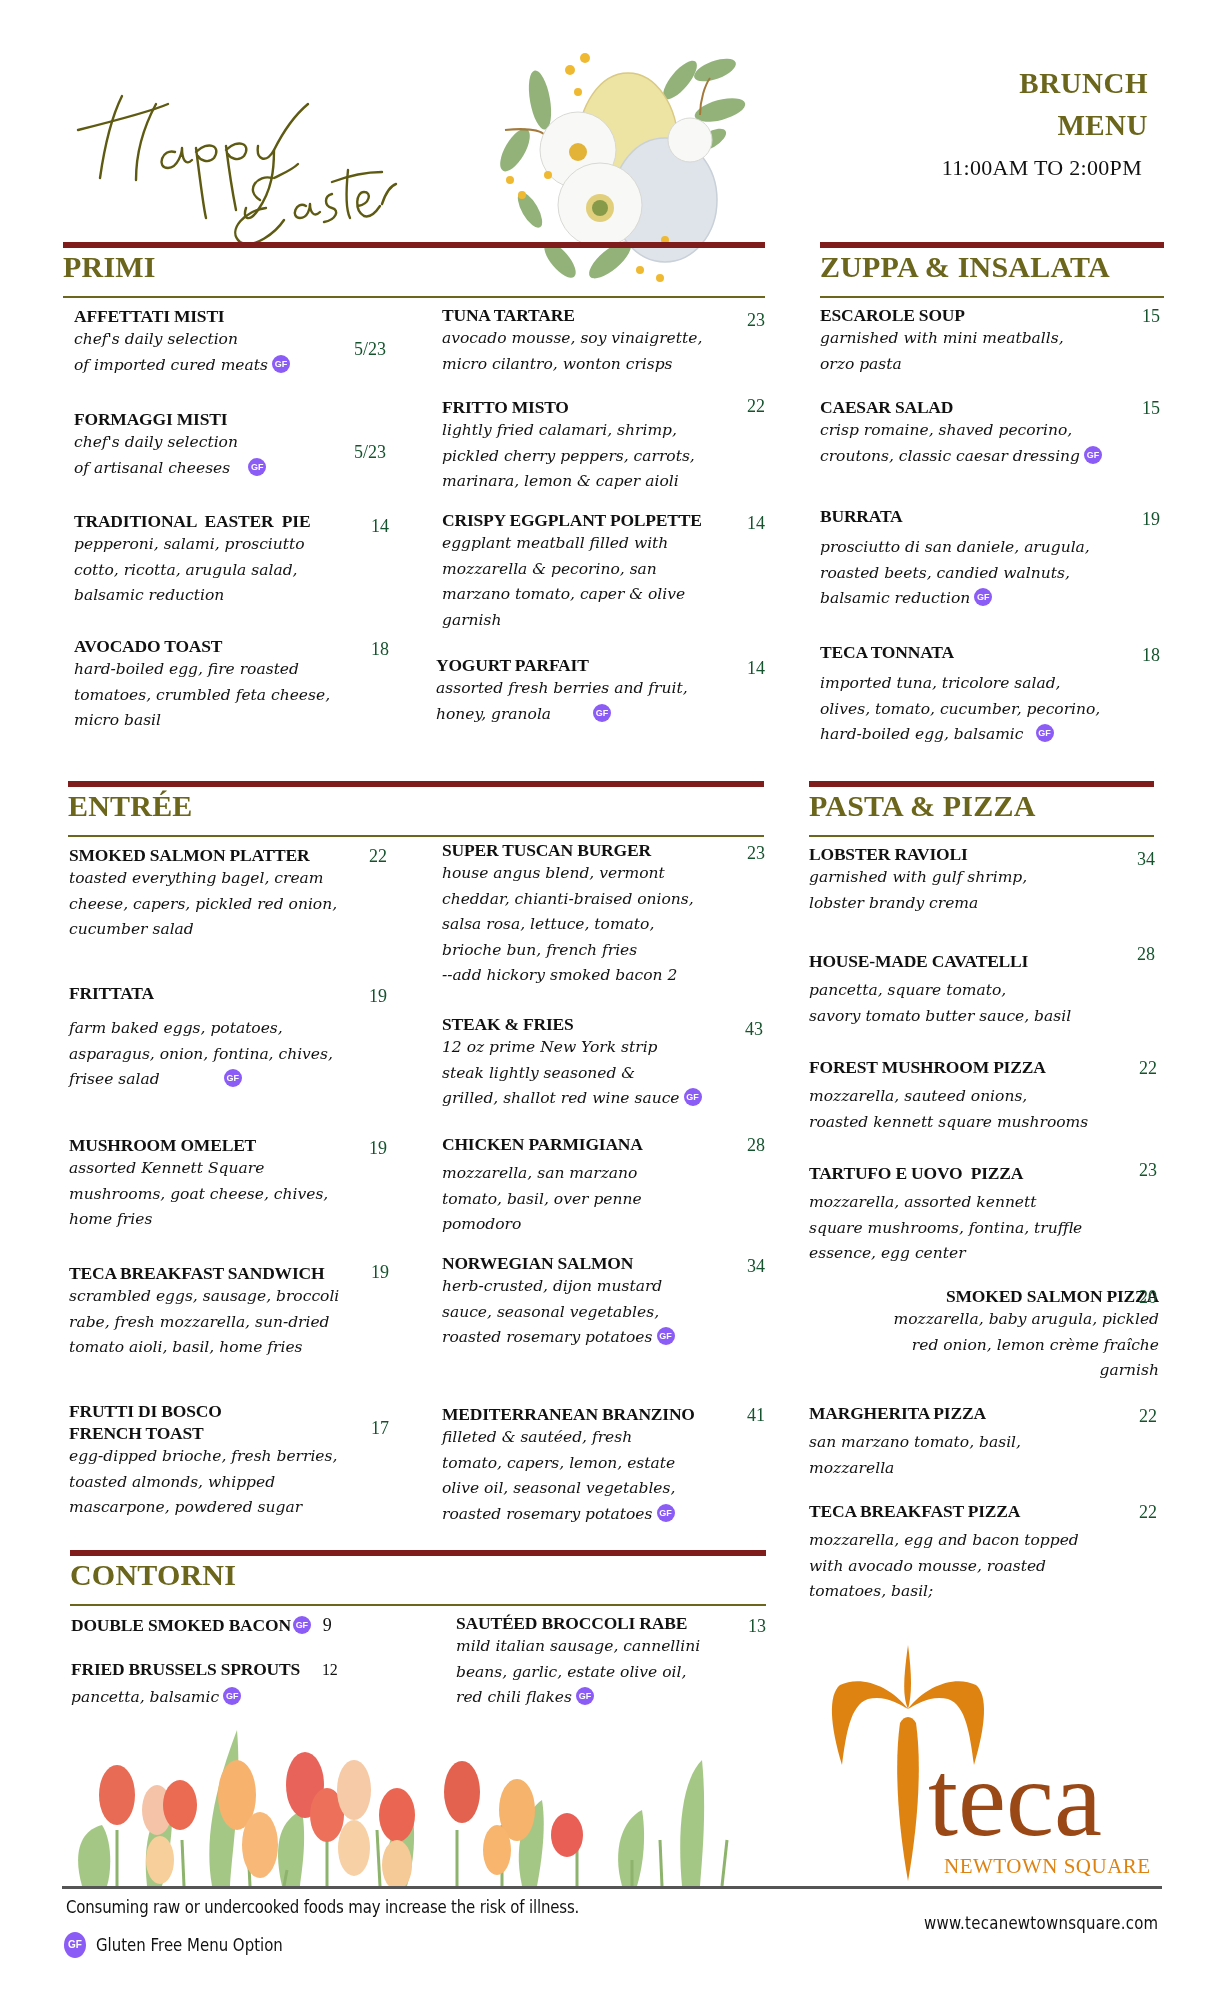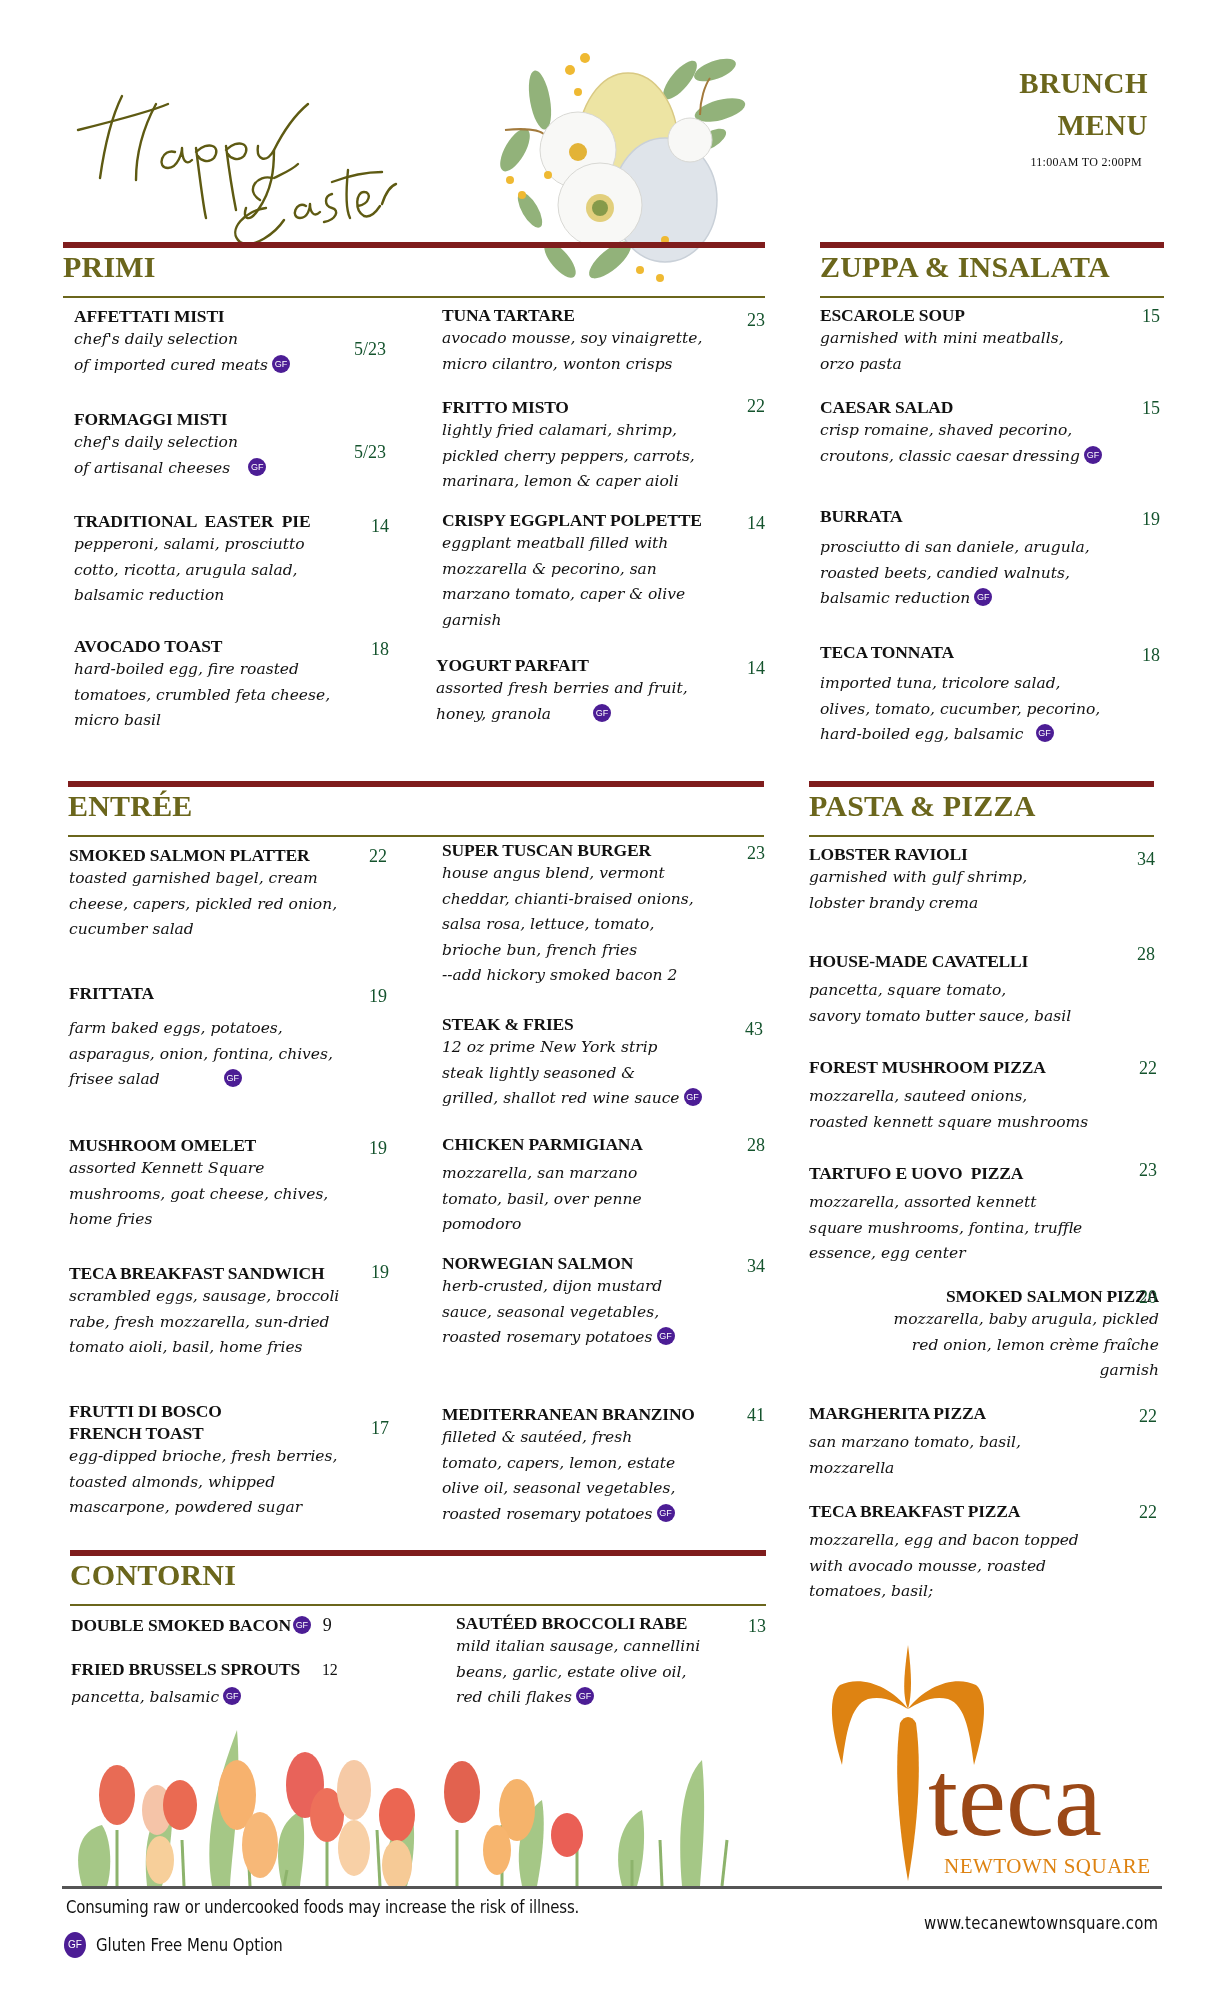--- a/index.html
+++ b/index.html
@@ -10,33 +10,33 @@
 
   
   .happy-easter { left: 70px; top: 60px; width: 330px; height: 190px; }
   .happy-easter svg { width: 100%; height: 100%; }
 
   
   .bouquet { left: 500px; top: 40px; width: 270px; height: 250px; }
 
   
   .brunch-title { right: 66px; top: 62px; text-align: right; color: #6b661c; font-family: "Liberation Serif", serif; font-weight: bold; font-size: 29px; line-height: 42px; letter-spacing: 0.5px; }
-  .brunch-hours { right: 72px; top: 155px; font-size: 12px; color: #111; letter-spacing: 0.3px; }
+  .brunch-hours { right: 72px; top: 155px; font-size: 22px; color: #111; letter-spacing: 0.3px; }
 
   
   .section-head { border-top: 6px solid #7f1d1d; border-bottom: 2px solid #6b661c; height: 56px; }
   .section-head span { display: block; color: #6b661c; font-weight: bold; font-size: 30px; line-height: 38px; letter-spacing: 0.2px; }
 
   
   .item { position: absolute; }
   .item .name { font-family: "Liberation Serif", serif; font-weight: bold; font-size: 17.5px; letter-spacing: -0.2px; color: #111; line-height: 22px; text-transform: uppercase; }
   .item .desc { font-family: "DejaVu Serif", serif; font-style: italic; font-size: 15.5px; line-height: 25.5px; color: #111; }
   .item .price { position: absolute; font-size: 18px; color: #14532d; font-family: "Liberation Serif", serif; }
 
-  .gf { display: inline-block; width: 18px; height: 18px; border-radius: 50%; background: #4c1d95; color: #fff; font-family: "Liberation Sans", sans-serif; font-style: normal; font-weight: normal; font-size: 9px; line-height: 18px; text-align: center; vertical-align: middle; margin-left: 4px; position: relative; top: -2px; }
+  .gf { display: inline-block; width: 18px; height: 18px; border-radius: 50%; background: #8b5cf6; color: #fff; font-family: "Liberation Sans", sans-serif; font-style: normal; font-weight: bold; font-size: 9px; line-height: 18px; text-align: center; vertical-align: middle; margin-left: 4px; position: relative; top: -2px; }
 
   
   .tulips { left: 62px; top: 1730px; width: 720px; height: 156px; }
 
   
   .logo { left: 820px; top: 1645px; width: 340px; height: 240px; }
 
   
   .footer-rule { left: 62px; top: 1886px; width: 1100px; height: 3px; background: #555; }
   .disclaimer { left: 66px; top: 1897px; font-family: "DejaVu Sans", sans-serif; font-size: 17px; color: #111; letter-spacing: -0.2px; transform: scaleX(0.88); transform-origin: left; }
@@ -206,21 +206,21 @@
   <div class="desc" style="margin-top:8px"><span>imported tuna, tricolore salad,</span><br><span>olives, tomato, cucumber, pecorino,</span><br><span>hard-boiled egg, balsamic</span><span class="gf" style="margin-left:12px">GF</span></div>
   <div class="price" style="left:322px; top:4px;">18</div>
 </div>
 
 <div class="abs section-head" style="left:68px; top:781px; width:696px;">
   <span>ENTRÉE</span>
 </div>
 
 <div class="item" style="left:69px; top:844px; width:330px;">
   <div class="name">SMOKED SALMON PLATTER</div>
-  <div class="desc"><span>toasted garnished bagel, cream</span><br><span>cheese, capers, pickled red onion,</span><br><span>cucumber salad</span></div>
+  <div class="desc"><span>toasted everything bagel, cream</span><br><span>cheese, capers, pickled red onion,</span><br><span>cucumber salad</span></div>
   <div class="price" style="left:300px; top:2px;">22</div>
 </div>
 
 <div class="item" style="left:69px; top:982px; width:330px;">
   <div class="name">FRITTATA</div>
   <div class="desc" style="margin-top:12px"><span>farm baked eggs, potatoes,</span><br><span>asparagus, onion, fontina, chives,</span><br><span>frisee salad</span><span class="gf" style="margin-left:64px">GF</span></div>
   <div class="price" style="left:300px; top:4px;">19</div>
 </div>
 
 <div class="item" style="left:69px; top:1134px; width:330px;">

